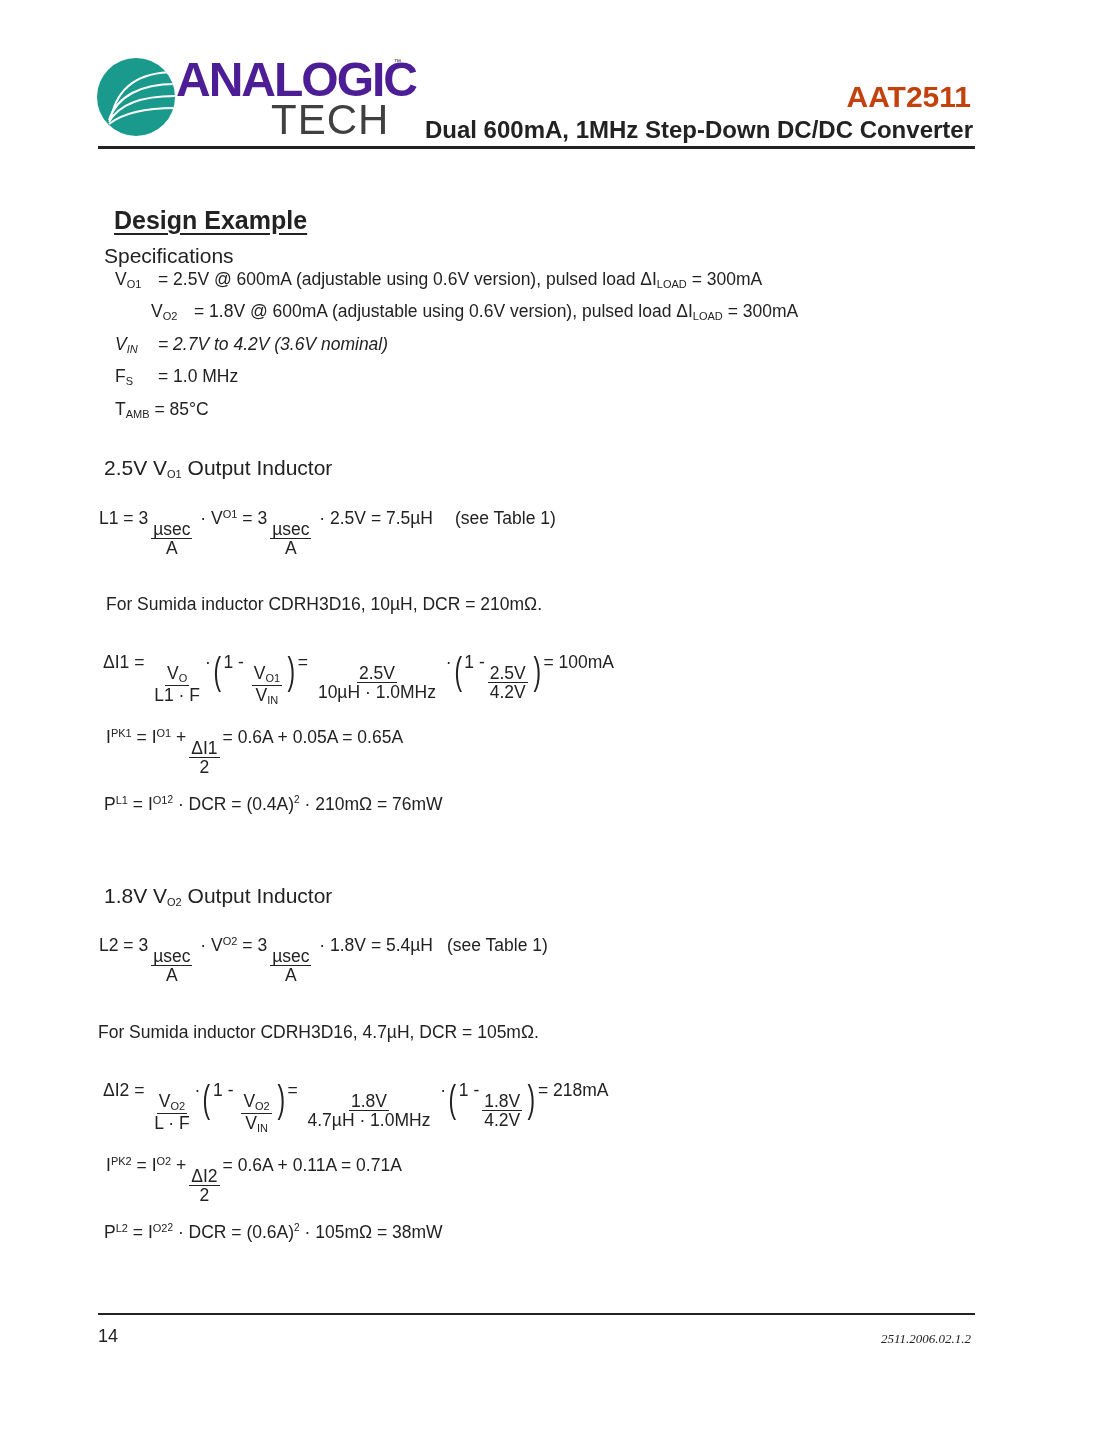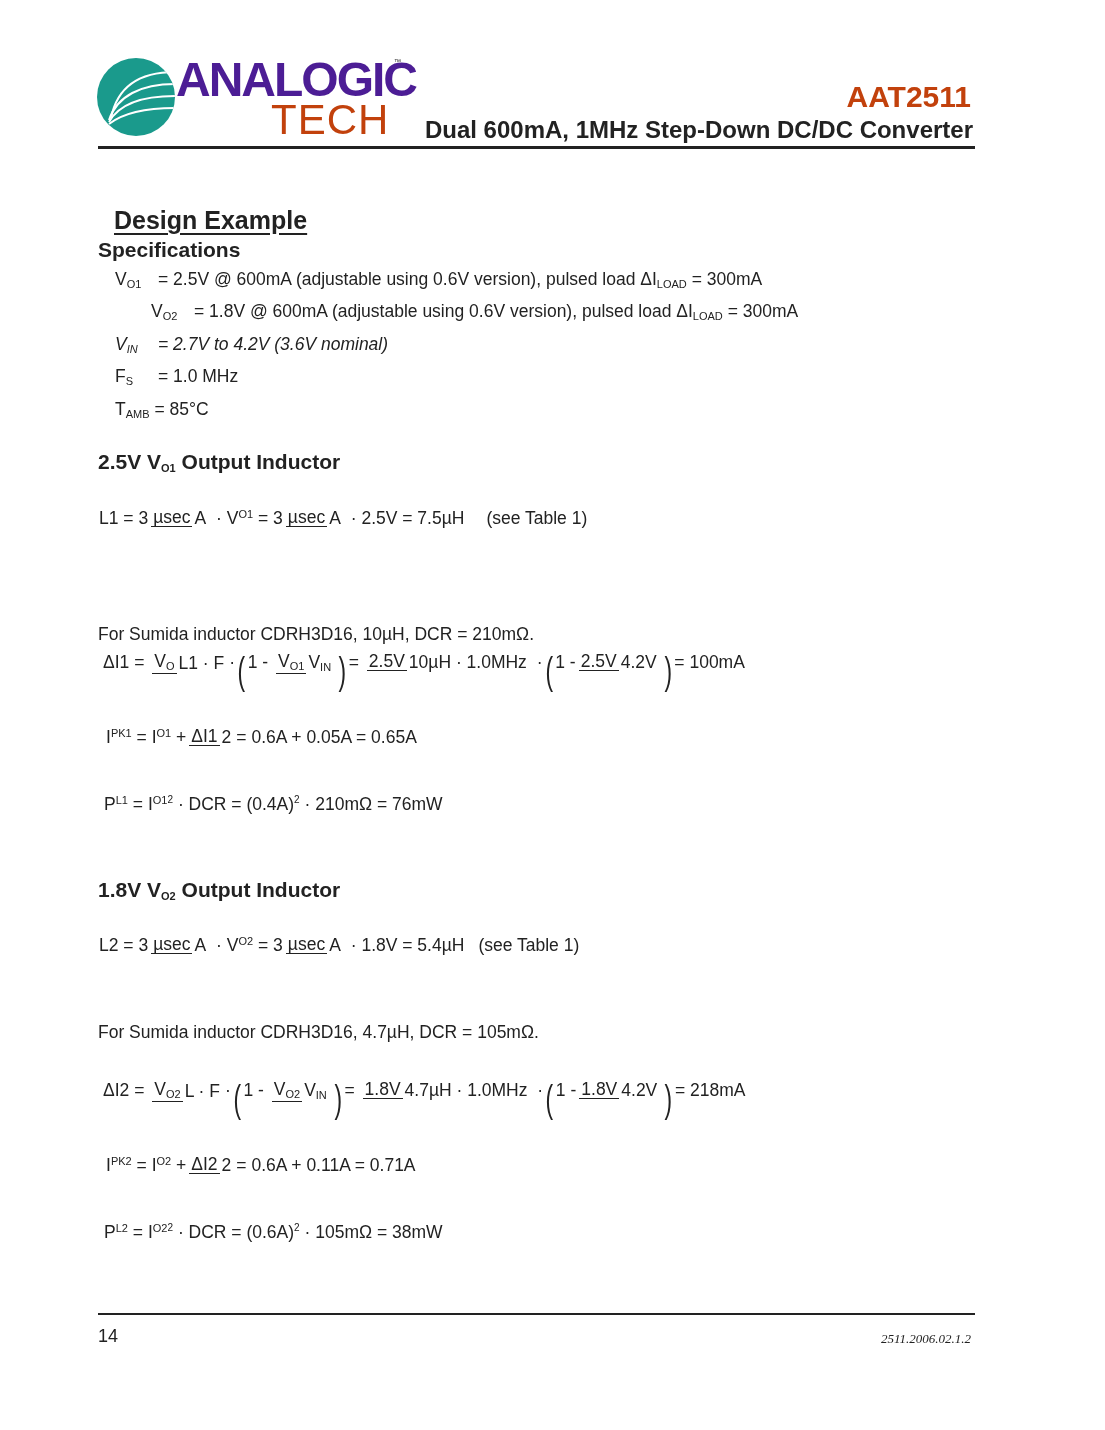--- a/index.html
+++ b/index.html
@@ -2,36 +2,36 @@
 <html><head>
 <meta charset="utf-8">
 <style>
   html, body { margin:0; padding:0; background:#fff; }
   body { width:1105px; height:1430px; position:relative; overflow:hidden;
          font-family:"Liberation Sans", sans-serif; color:#222; }
   .abs { position:absolute; }
   
   .logo-circle { left:97px; top:58px; width:78px; height:78px; border-radius:50%; background:#1a9a8c; overflow:hidden; }
   .logo-word1 { left:176px; top:52px; font-size:48px; letter-spacing:-2px; color:#4c1d95; font-weight:bold; }
-  .logo-word2 { left:271px; top:96px; font-size:42px; font-weight:normal; color:#c2410c; letter-spacing:1px; }
+  .logo-word2 { left:271px; top:96px; font-size:42px; font-weight:normal; color:#404040; letter-spacing:1px; }
   .tm { left:394px; top:58px; font-size:7px; color:#222; }
   .part { right:134px; top:80px; font-size:30px; font-weight:bold; color:#c2410c; }
   .subtitle { right:132px; top:116px; font-size:24px; font-weight:bold; color:#222;text-align:right; }
   .rule-top { left:98px; top:146px; width:877px; height:3px; background:#222; }
   .rule-bot { left:98px; top:1313px; width:877px; height:2px; background:#222; }
   .page-no { left:98px; top:1326px; font-size:18px; }
   .docid { right:134px; top:1331px; font-size:13px; font-style:italic; font-family:"Liberation Serif", serif;text-align:center; }
   h1 { position:absolute; left:98px; top:190px; margin:16px; font-size:25px; font-weight:bold; text-decoration:underline; text-underline-offset:4px; }
-  h2 { position:absolute; margin:0; font-size:21px; font-weight:bold; }
+  h2 { position:absolute; margin:6px; font-size:21px; font-weight:normal; }
   .spec { position:absolute; left:115px; font-size:17.5px; }
   .spec .sym { display:inline-block; width:43px; }
   sub { font-size:11px; vertical-align:-3px; }
   sup { font-size:10px; vertical-align:7px; }
   .eq { position:absolute; font-size:17.5px; display:flex; align-items:flex-start; white-space:nowrap; }
-  .frac { display:inline-flex; flex-direction:row; align-items:center; margin:0 3px; line-height:1.05; }
+  .frac { display:inline-flex; flex-direction:column; align-items:center; margin:12px 3px; line-height:1.05; }
   .frac .num { border-bottom:1px solid #222; padding:0 2px; }
   .frac .den { padding:0 2px; }
   .paren { font-size:38px; font-weight:100; transform:scaleX(0.6); display:inline-block; line-height:1; }
   .small { font-size:11px; }
   .para { position:absolute; left:98px; font-size:17.5px; }
 </style>
 </head>
 <body>
 
 <div class="abs logo-circle">
@@ -83,21 +83,21 @@
     </span>
   &nbsp;<span>· V</span><sub>O1</sub>&nbsp;<span>= 3</span>
   <span class="frac">
       <span class="num">µsec</span>
       <span class="den">A</span>
     </span>
   &nbsp;<span>· 2.5V = 7.5µH</span>
   <span style="margin-left:22px;">(see Table 1)</span>
 </div>
 
-<div class="para" style="top:624px;">For Sumida inductor CDRH3D16, 10µH, DCR = 210mΩ.</div>
+<div class="para" style="top:594px;margin-left:8px;">For Sumida inductor CDRH3D16, 10µH, DCR = 210mΩ.</div>
 
 <div class="eq" style="left:103px; top:652px;">
   <span>ΔI1 =</span>&nbsp;
   <span class="frac">
       <span class="num"><span>V</span><sub>O</sub></span>
       <span class="den">L1 · F</span>
     </span>·
   <span class="paren">(</span><span>1 -</span>&nbsp;
   <span class="frac">
       <span class="num"><span>V</span><sub>O1</sub></span>

